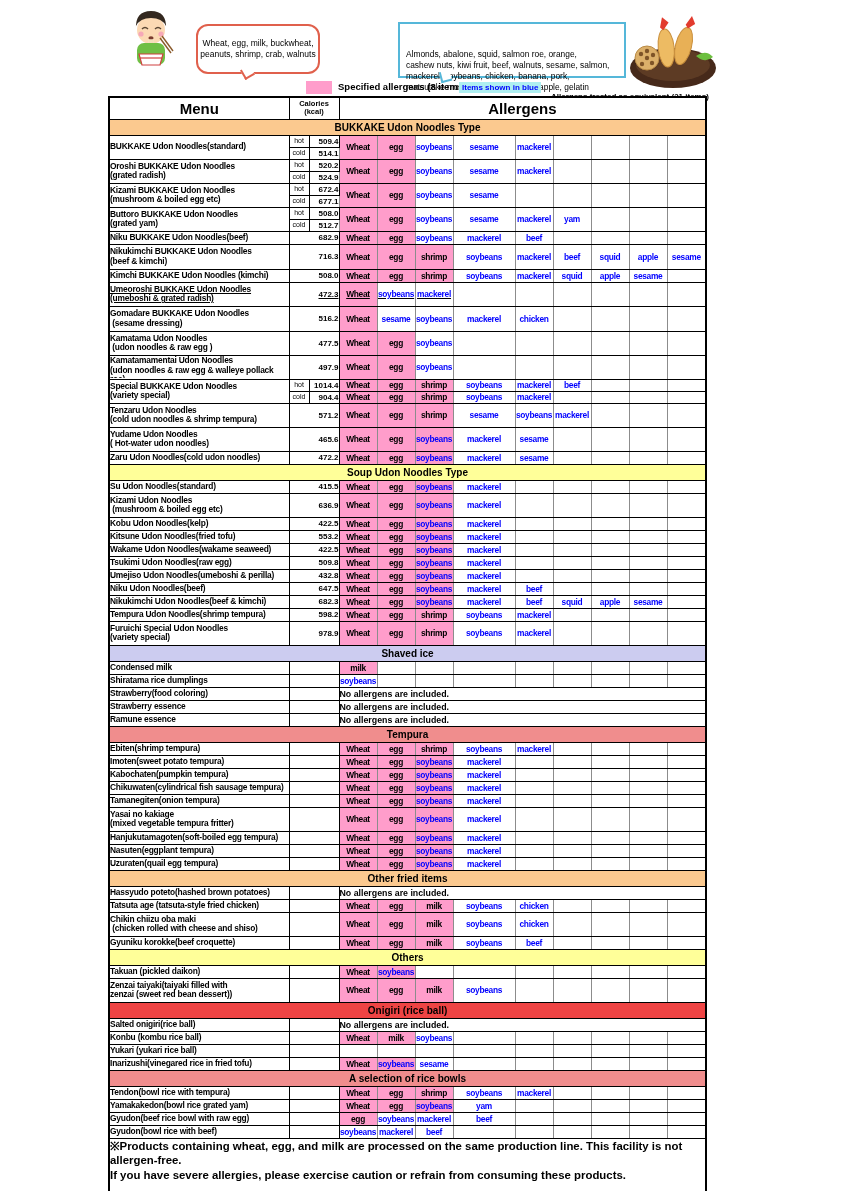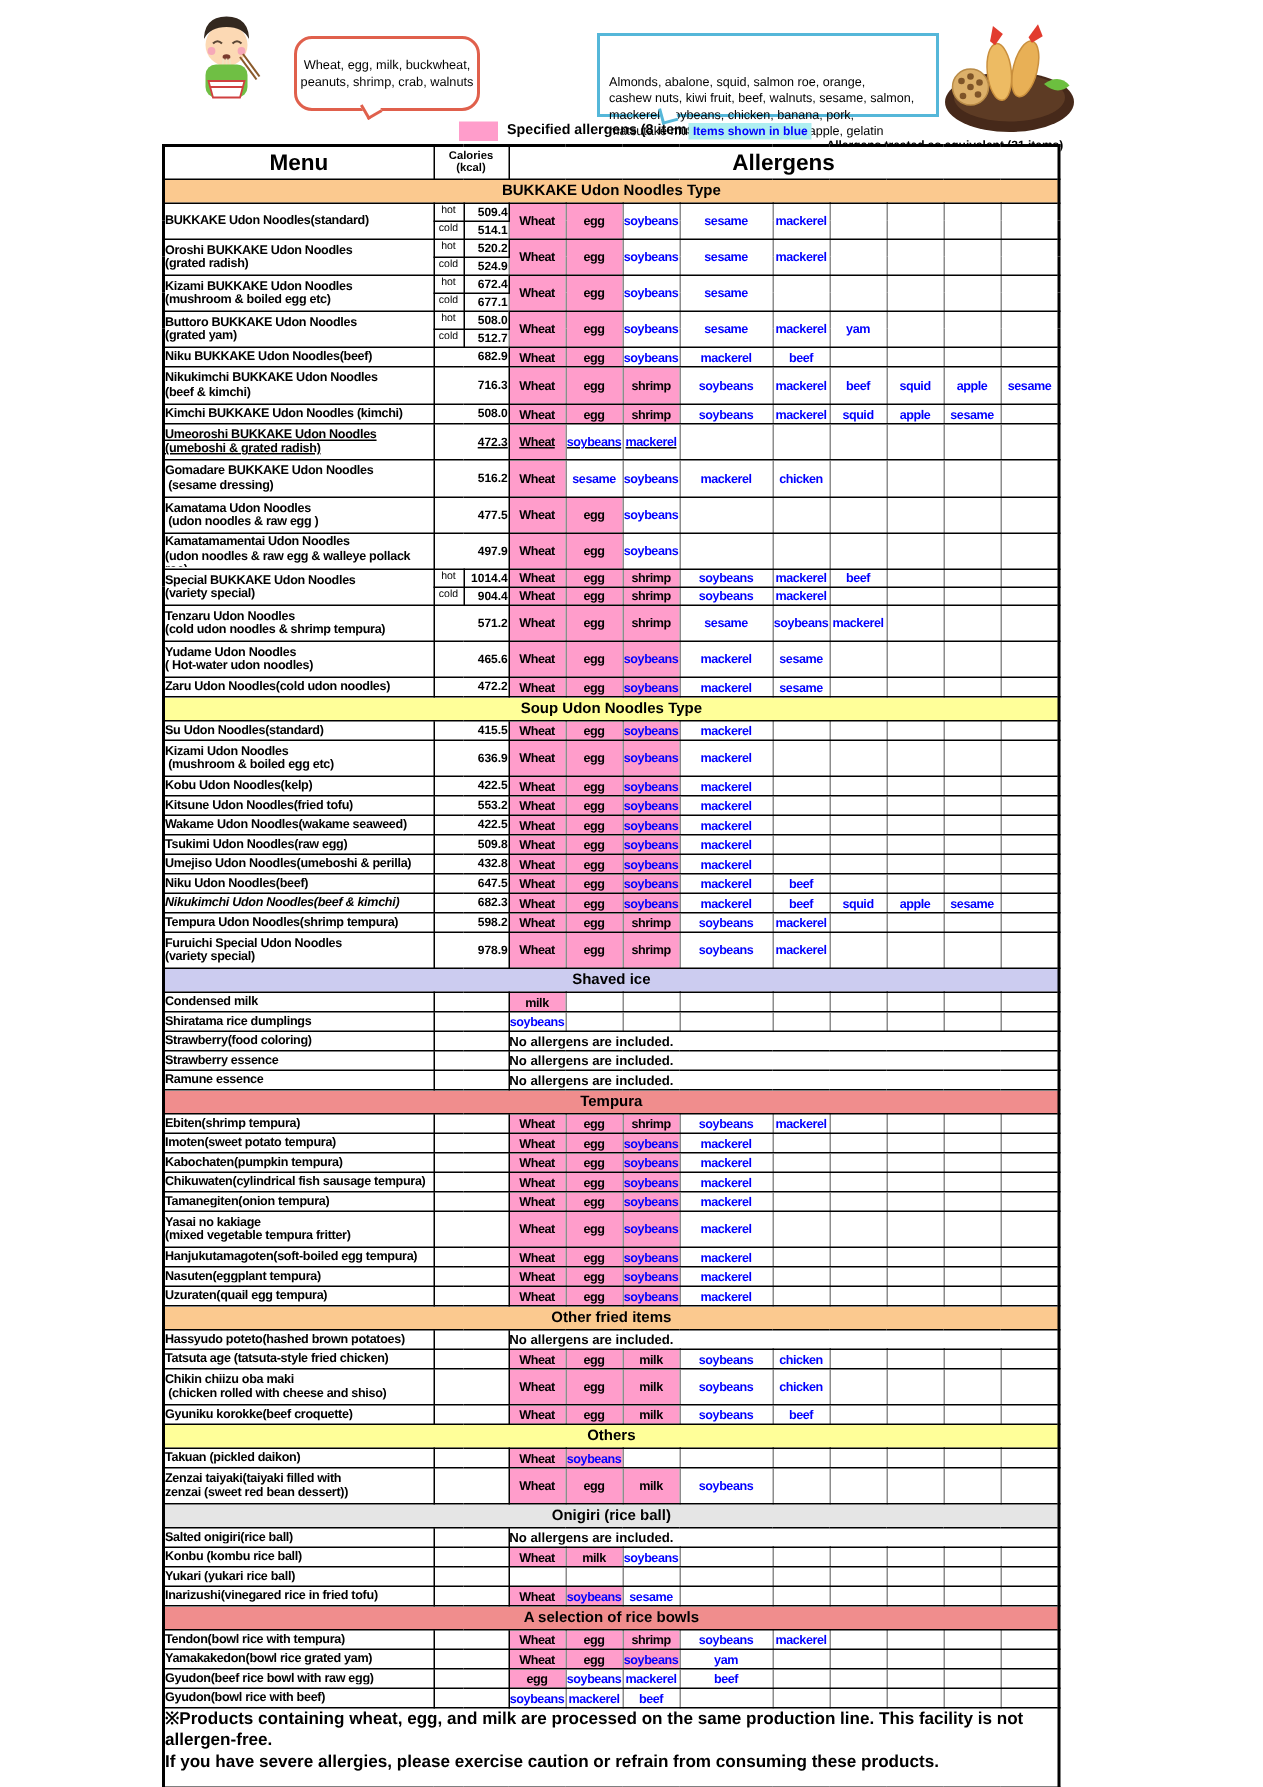--- a/index.html
+++ b/index.html
@@ -526,21 +526,21 @@
           <td class="al pk bl">soybeans</td>
           <td class="al bl">mackerel</td>
           <td class="al bl">beef</td>
           <td class="al"></td>
           <td class="al"></td>
           <td class="al"></td>
           <td class="al"></td>
         </tr>
         <tr style="height: 13px;">
           <td class="menu">
-            <div class="mtxt" style="max-height: 11px; font-style: italic;">Nikukimchi Udon Noodles(beef &amp; kimchi)</div>
+            <div class="mtxt" style="max-height: 11px;">Nikukimchi Udon Noodles(beef &amp; kimchi)</div>
           </td>
           <td class="cal" colspan="2">682.3</td>
           <td class="al pk">Wheat</td>
           <td class="al pk">egg</td>
           <td class="al pk bl">soybeans</td>
           <td class="al bl">mackerel</td>
           <td class="al bl">beef</td>
           <td class="al bl">squid</td>
           <td class="al bl">apple</td>
           <td class="al bl">sesame</td>
@@ -854,21 +854,21 @@
           <td class="al pk">egg</td>
           <td class="al pk">milk</td>
           <td class="al bl">soybeans</td>
           <td class="al"></td>
           <td class="al"></td>
           <td class="al"></td>
           <td class="al"></td>
           <td class="al"></td>
         </tr>
         <tr style="height: 16px;">
-          <td class="sec" colspan="12" style="background: #e5e5e5;">Onigiri (rice ball)</td>
+          <td class="sec" colspan="12" style="background: #ef4444;">Onigiri (rice ball)</td>
         </tr>
         <tr style="height: 13px;">
           <td class="menu">
             <div class="mtxt" style="max-height: 11px;">Salted onigiri(rice ball)</div>
           </td>
           <td class="cal" colspan="2"></td>
           <td class="note" colspan="9">No allergens are included.</td>
         </tr>
         <tr style="height: 13px;">
           <td class="menu">

